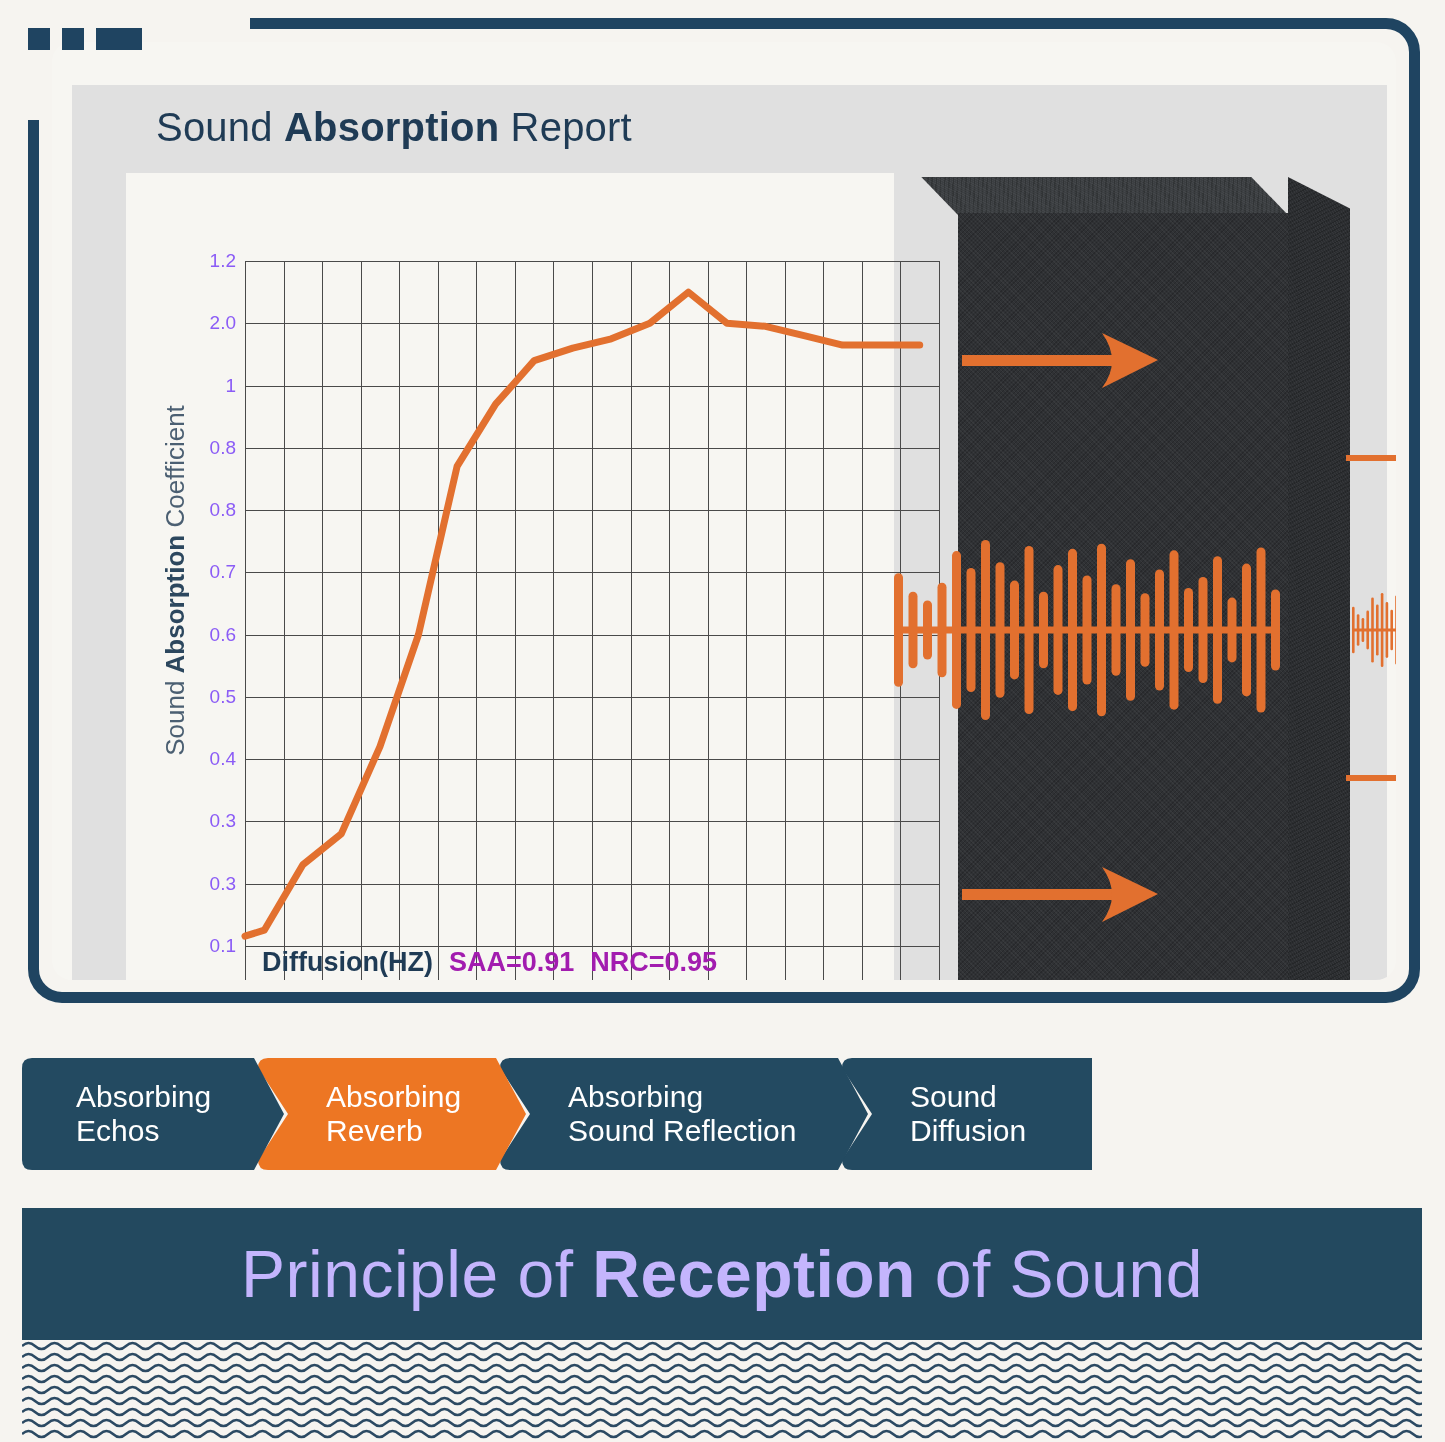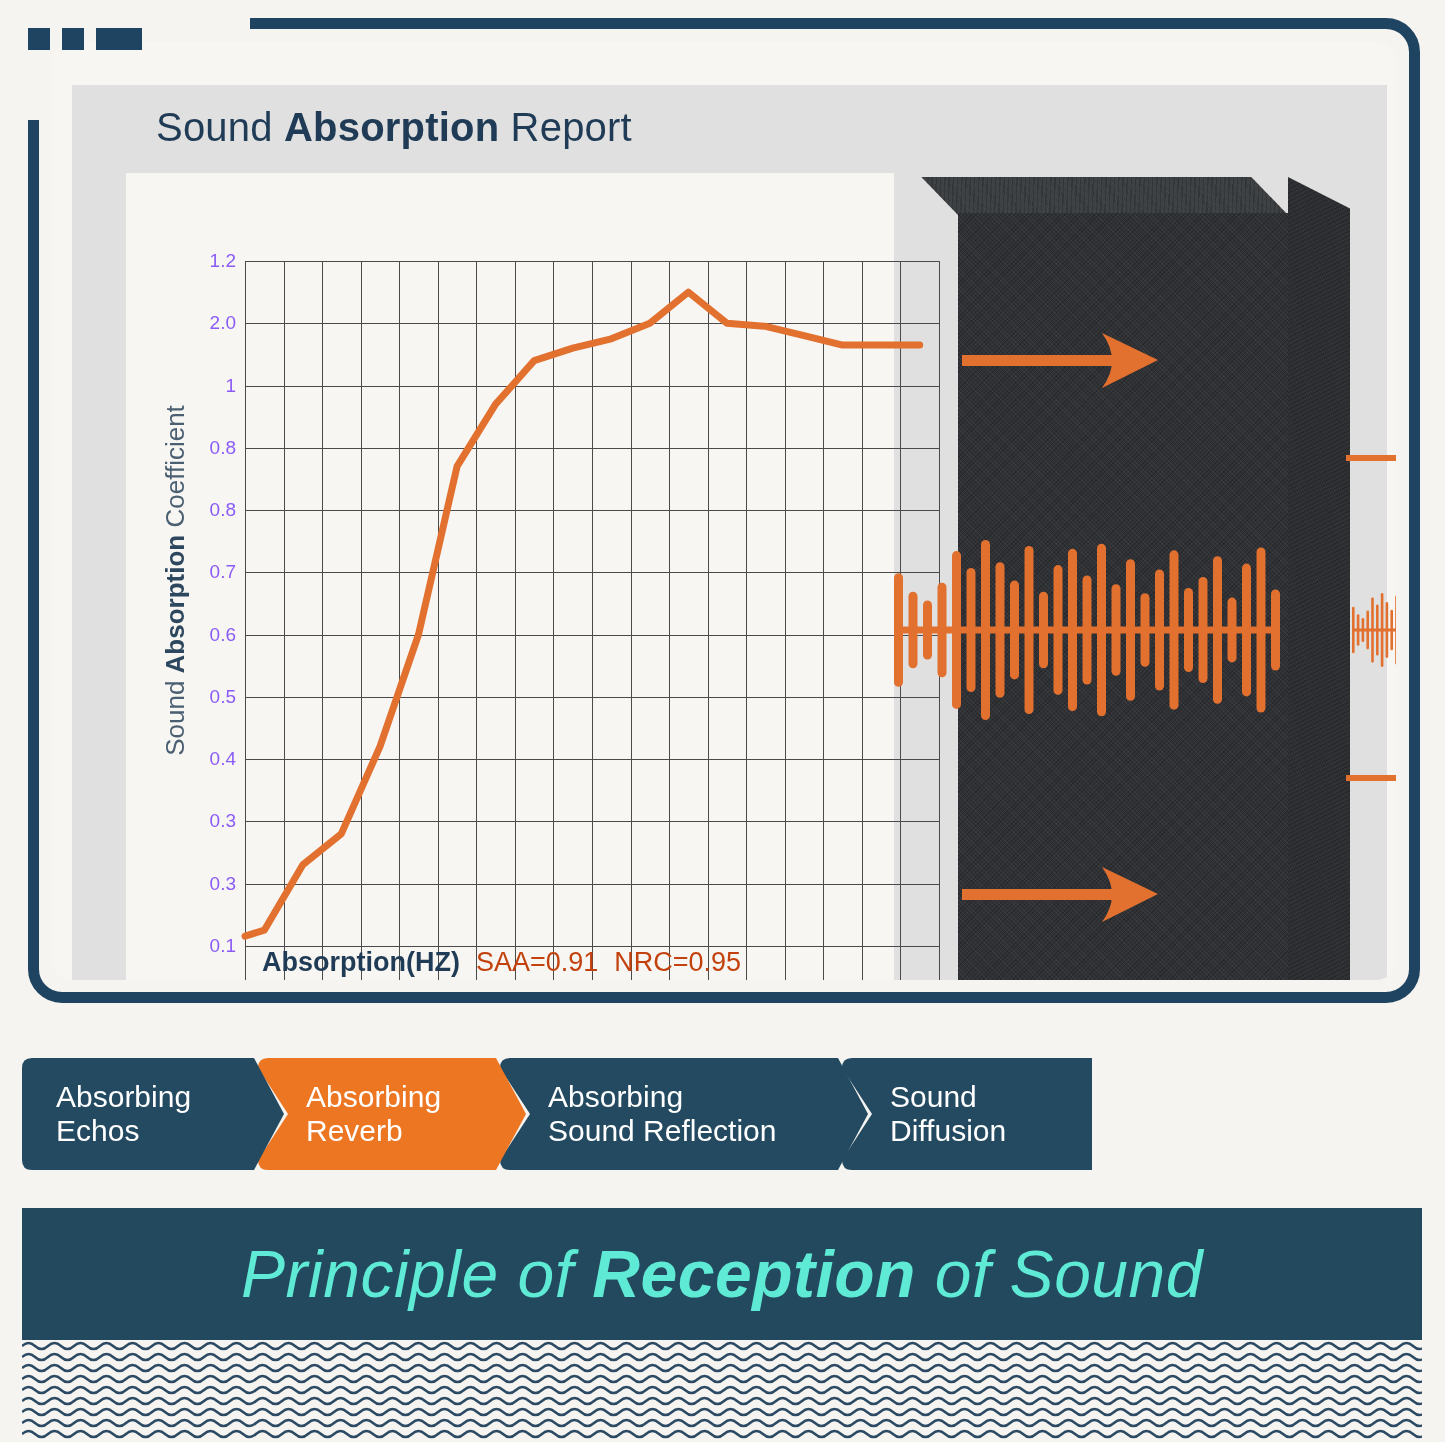--- a/index.html
+++ b/index.html
@@ -108,21 +108,21 @@
   #series-svg { position:absolute; inset:0; overflow: visible; }
 
   #chart-footer {
     position: absolute;
     left: 190px; top: 862px;
     font-size: 27px;
     color: #1f3b55;
     white-space: nowrap;
   }
   #chart-footer b { font-weight: 700; }
-  #chart-footer .stat { color:#c2410c; margin-left: 16px; font-weight:400; }
+  #chart-footer .stat { color:#a21caf; margin-left: 16px; font-weight:700; }
 
   
   #foam-wrap {
     position: absolute;
     left: 828px; top: 10px;
     width: 500px; height: 990px;
   }
   #foam-top {
     position: absolute;
     left: 58px; top: 82px;
@@ -163,41 +163,40 @@
     display: flex;
     align-items: stretch;
     z-index: 5;
   }
   .badge {
     position: relative;
     display: flex; align-items: center;
     color: #ffffff;
     font-size: 30px;
     line-height: 1.12;
-    padding-left: 34px;
+    padding-left: 54px;
     white-space: pre-line;
   }
   .badge .txt { position: relative; z-index: 2; }
   .badge .shape { position:absolute; inset:0; z-index:1; }
 
   
   #banner {
     position: absolute;
     left: 22px; top: 1208px;
     width: 1400px; height: 132px;
     background: #23495f;
     display: flex; align-items: center; justify-content: center;
     z-index: 5;
   }
   #banner-text {
     font-size: 66px;
-    color: #5eead4;
+    color: #c4b5fd;
     letter-spacing: .5px;
     white-space: nowrap;
-    font-style: italic;
   }
   #banner-text b { font-weight: 700; }
 
   
   #wave-texture {
     position: absolute;
     left: 22px; top: 1340px;
     width: 1400px; height: 102px;
     z-index: 5;
     overflow: hidden;
@@ -277,21 +276,21 @@
             <div class="ytick" style="top: 0px;">1.2</div>
           </div>
         <div id="xticks"></div>
         <svg id="series-svg" viewBox="0 0 694 747">
             <polyline points="0,675.1875 19.27777777777778,669.1875 57.833333333333336,603.825 96.38888888888889,572.7 134.94444444444446,485.55 173.5,373.5 212.05555555555554,205.42500000000007 250.61111111111111,143.17499999999995 289.1666666666667,99.60000000000002 327.72222222222223,87.14999999999998 366.27777777777777,77.8125 404.8333333333333,62.25 443.3888888888889,31.125 481.94444444444446,62.25 520.5,65.36250000000007 559.0555555555557,74.69999999999993 597.6111111111112,84.03750000000002 636.1666666666667,84.03750000000002 674.7222222222223,84.03750000000002" fill="none" stroke="#e2702f" stroke-width="7" stroke-linejoin="round" stroke-linecap="round"></polyline>
           </svg>
       </div>
     </div>
 
     <div id="chart-footer">
-      <b>Absorption(HZ)</b><span class="stat">SAA=0.91</span><span class="stat">NRC=0.95</span>
+      <b>Diffusion(HZ)</b><span class="stat">SAA=0.91</span><span class="stat">NRC=0.95</span>
     </div>
 
     <div id="foam-wrap">
       <div id="foam-top"></div>
       <div id="foam-side"></div>
       <div id="foam-face"></div>
 
       <svg class="arrow-svg" style="left:62px; top:236px; width:200px; height:60px;" viewBox="0 0 200 60">
         <rect x="0" y="24" width="160" height="11" fill="#e2702f"></rect>
         <path d="M140 2 L196 29 L140 57 Q160 30 140 2 Z" fill="#e2702f"></path>

